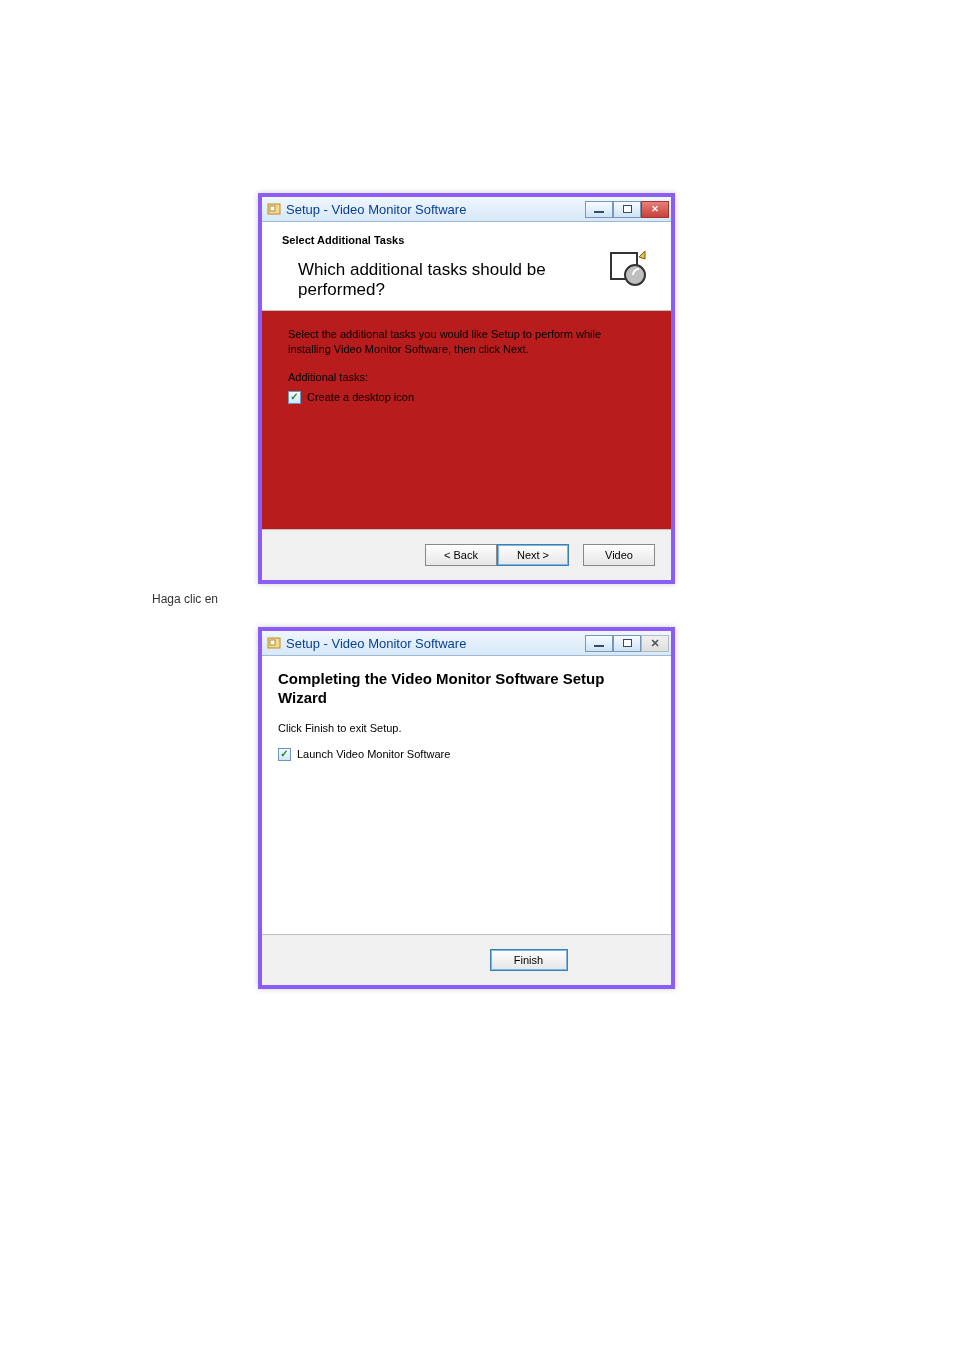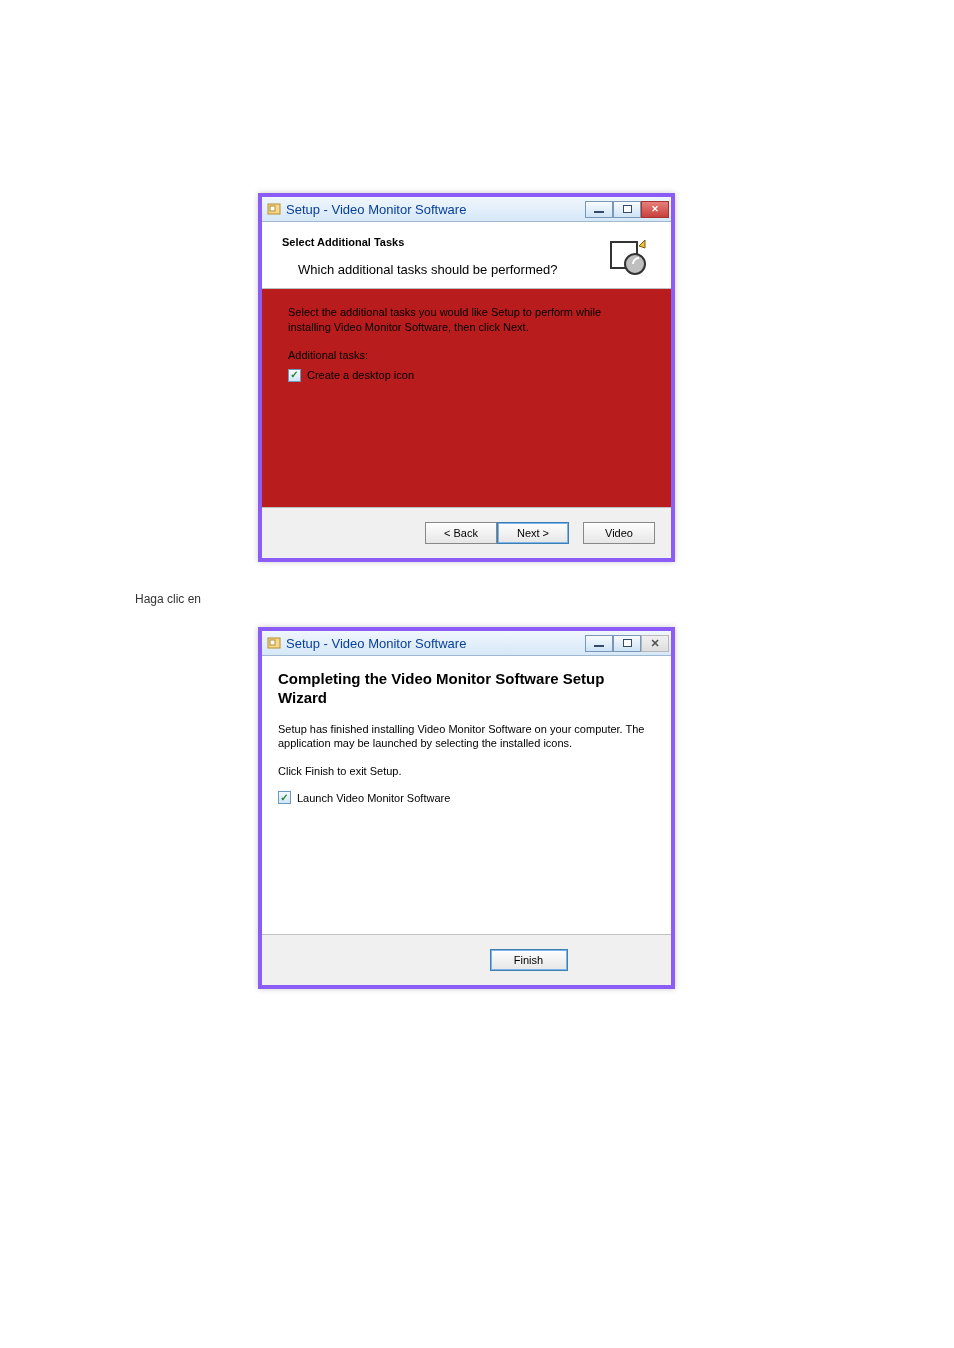--- a/index.html
+++ b/index.html
@@ -6,21 +6,21 @@
     body {
       font-family: "Segoe UI", Tahoma, sans-serif;
       font-size: 11px;
       background: #fff;
       width: 954px;
       height: 1348px;
       position: relative;
     }
     .page-text {
       position: absolute;
-      left: 135px;
+      left: 152px;
       top: 592px;
       font-size: 12px;
       color: #333;
     }
     .dialog {
       position: absolute;
       background: #b91c1c;
       border: 4px solid #8b5cf6;
       box-shadow: 0 0 6px rgba(0,0,0,0.2);
     }
@@ -62,21 +62,21 @@
     
     .d1-header {
       padding: 12px 22px 10px 20px;
       border-bottom: 1px solid #c0c0c0;
       display: flex;
       align-items: center;
       background:#fff;
     }
     .d1-header .texts { flex:1; }
     .d1-header .t1 { font-weight: bold; font-size: 11px; color:#000; }
-    .d1-header .t2 { font-size: 13px; color:#000; margin-left: 16px; margin-top:14px;}
+    .d1-header .t2 { font-size: 17px; color:#000; margin-left: 16px; margin-top:14px;}
     .header-icon {
       width: 44px; height: 44px;
       display:flex;align-items:center;justify-content:center;
     }
     .d1-body {
       padding: 16px 39px 6px 26px;
       min-height: 218px;
       font-size: 11px;
       color:#000;
     }
@@ -231,21 +231,20 @@
           <path d="M38 12 l8 -8 v10 z" fill="#f0c040" stroke="#7a5b10"></path>
         </svg>
       </div>
       <svg class="shape" viewBox="0 0 160 160">
         <polygon points="10,150 60,60 110,120 150,40 150,160 0,160" fill="#1a2f8e"></polygon>
         <path d="M20 140 L70 70 M70 70 L115 120 M115 120 L150 50" stroke="#3b55c8" stroke-width="6" fill="none"></path>
       </svg>
     </div>
     <div class="d2-right">
       <div class="h1">Completing the Video Monitor Software Setup Wizard</div>
-      <div class="para">Setup has finished installing Video Monitor Software on your computer. The application may be launched by selecting the installed icons.</div>
       <div class="para2">Click Finish to exit Setup.</div>
       <div class="chk-row">
         <div class="chk">
             <span class="mark">✓</span>
           </div>
         <span>Launch Video Monitor Software</span>
       </div>
     </div>
   </div>
   <div class="d2-footer">

